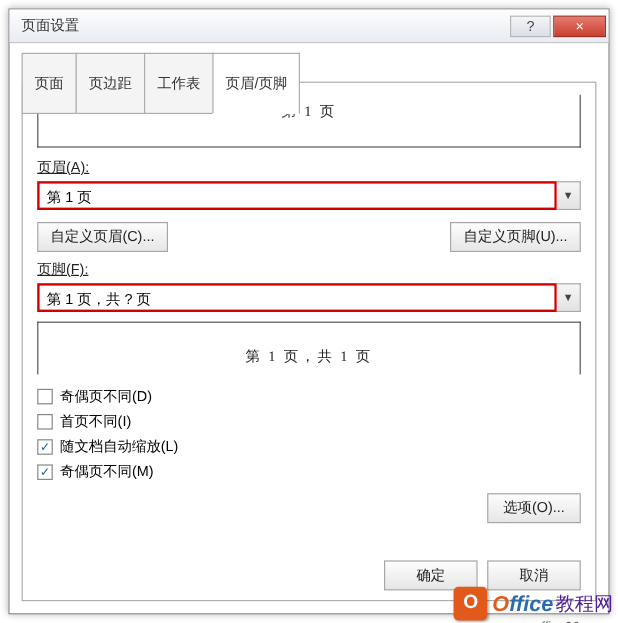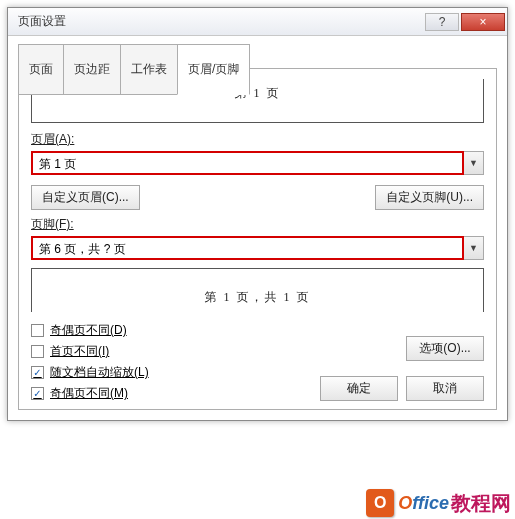--- a/index.html
+++ b/index.html
@@ -10,21 +10,21 @@
     font-size: 12px;
     background: #fff;
     position: relative;
     width: 515px;
     height: 519px;
   }
   .dialog {
     position: absolute;
     left: 7px; top: 7px;
     width: 501px;
-    height: 414px;
+    height: 505px;
     border: 1px solid #8a8a8a;
     background: #fff;
     box-shadow: 0 0 6px rgba(0,0,0,0.3);
   }
   .titlebar {
     height: 28px;
     background: linear-gradient(#fdfdfe,#e9ecf2);
     border-bottom: 1px solid #c8c8c8;
     display: flex;
     align-items: center;
@@ -114,37 +114,37 @@
     margin: 10px 0 6px 0;
   }
   .win-btn {
     border: 1px solid #a6a6a6;
     background: linear-gradient(#fdfdfd,#e6e6e6);
     padding: 3px 10px;
     color: #222;
     min-width: 78px;
     text-align: center;
   }
-  .checks { margin-top: 10px; text-decoration: underline; }
+  .checks { margin-top: 10px; }
   .chk-row {
     display: flex; align-items: center;
     margin: 4px 0;
     gap: 6px;
   }
   .chk {
     width: 13px; height: 13px;
     border: 1px solid #888;
     background: #fff;
     display: inline-flex; align-items: center; justify-content: center;
     font-size: 10px; color: #1a5fb4;
   }
   .bottom-row {
     position: absolute;
     right: 12px;
-    bottom: 48px;
+    bottom: 64px;
   }
   .dialog-buttons {
     position: absolute;
     right: 12px; bottom: 8px;
     display: flex; gap: 8px;
   }
   .caret { font-size: 9px; color:#444; }
   .watermark {
     position: absolute;
     right: 4px; bottom: 2px;
@@ -159,21 +159,21 @@
   .watermark .logo {
     width: 28px; height: 28px;
     background: #e25a1b;
     border-radius: 4px;
     display:flex;align-items:center;justify-content:center;
     color:#fff; font-style:normal; font-size:16px;
     margin-right:4px;
     box-shadow: 1px 1px 2px rgba(0,0,0,0.3);
   }
   .watermark .orange { color:#e25a1b; }
-  .watermark .suffix { color:#be185d; font-weight:bold; font-style:normal; font-size:20px; margin-left:2px;}
+  .watermark .suffix { color:#4c1d95; font-weight:normal; font-style:normal; font-size:16px; margin-left:2px;}
   .watermark .url {
     position:absolute; right:4px; top:28px;
     font-size:11px; font-weight:normal; font-style:normal; color:#333;
   }
 </style>
 </head>
 <body>
 
 <div class="dialog">
   <div class="titlebar">
@@ -212,21 +212,21 @@
 
       <div class="btn-row">
         <div class="win-btn">自定义页眉(C)...</div>
         <div class="win-btn">自定义页脚(U)...</div>
       </div>
 
       <div class="label">
         <span>页脚(F):</span>
       </div>
       <div class="select-row">
-        <div class="sel redbox">第 6 页，共 ? 页</div>
+        <div class="sel redbox">第 1 页，共 ? 页</div>
         <div class="dropbtn">
             <span class="caret">▼</span>
           </div>
       </div>
 
       <div class="preview footer">
         <span>第 1 页，共 1 页</span>
       </div>
 
       <div class="checks">

